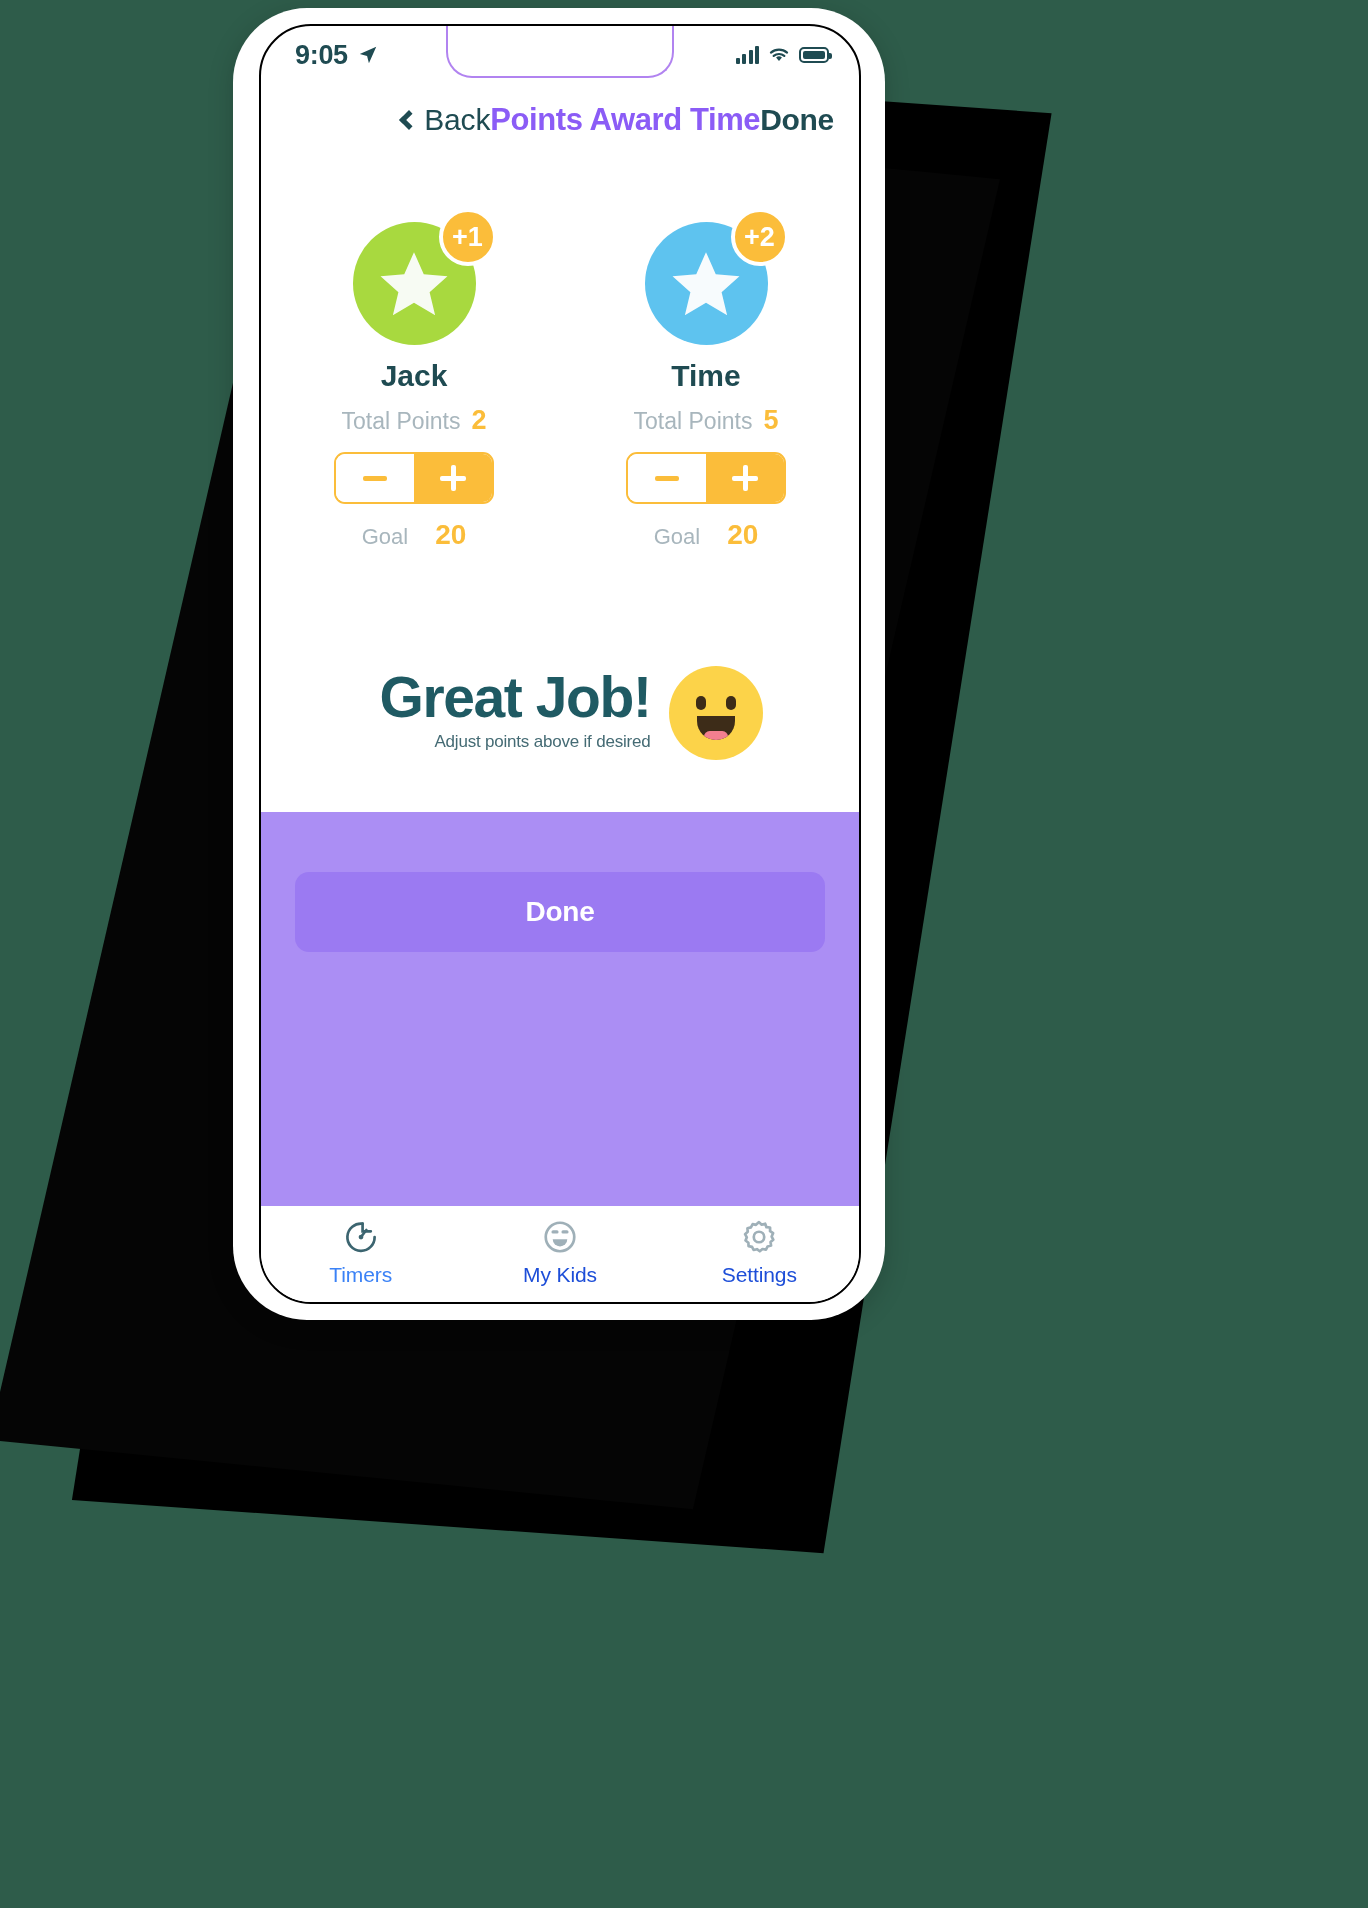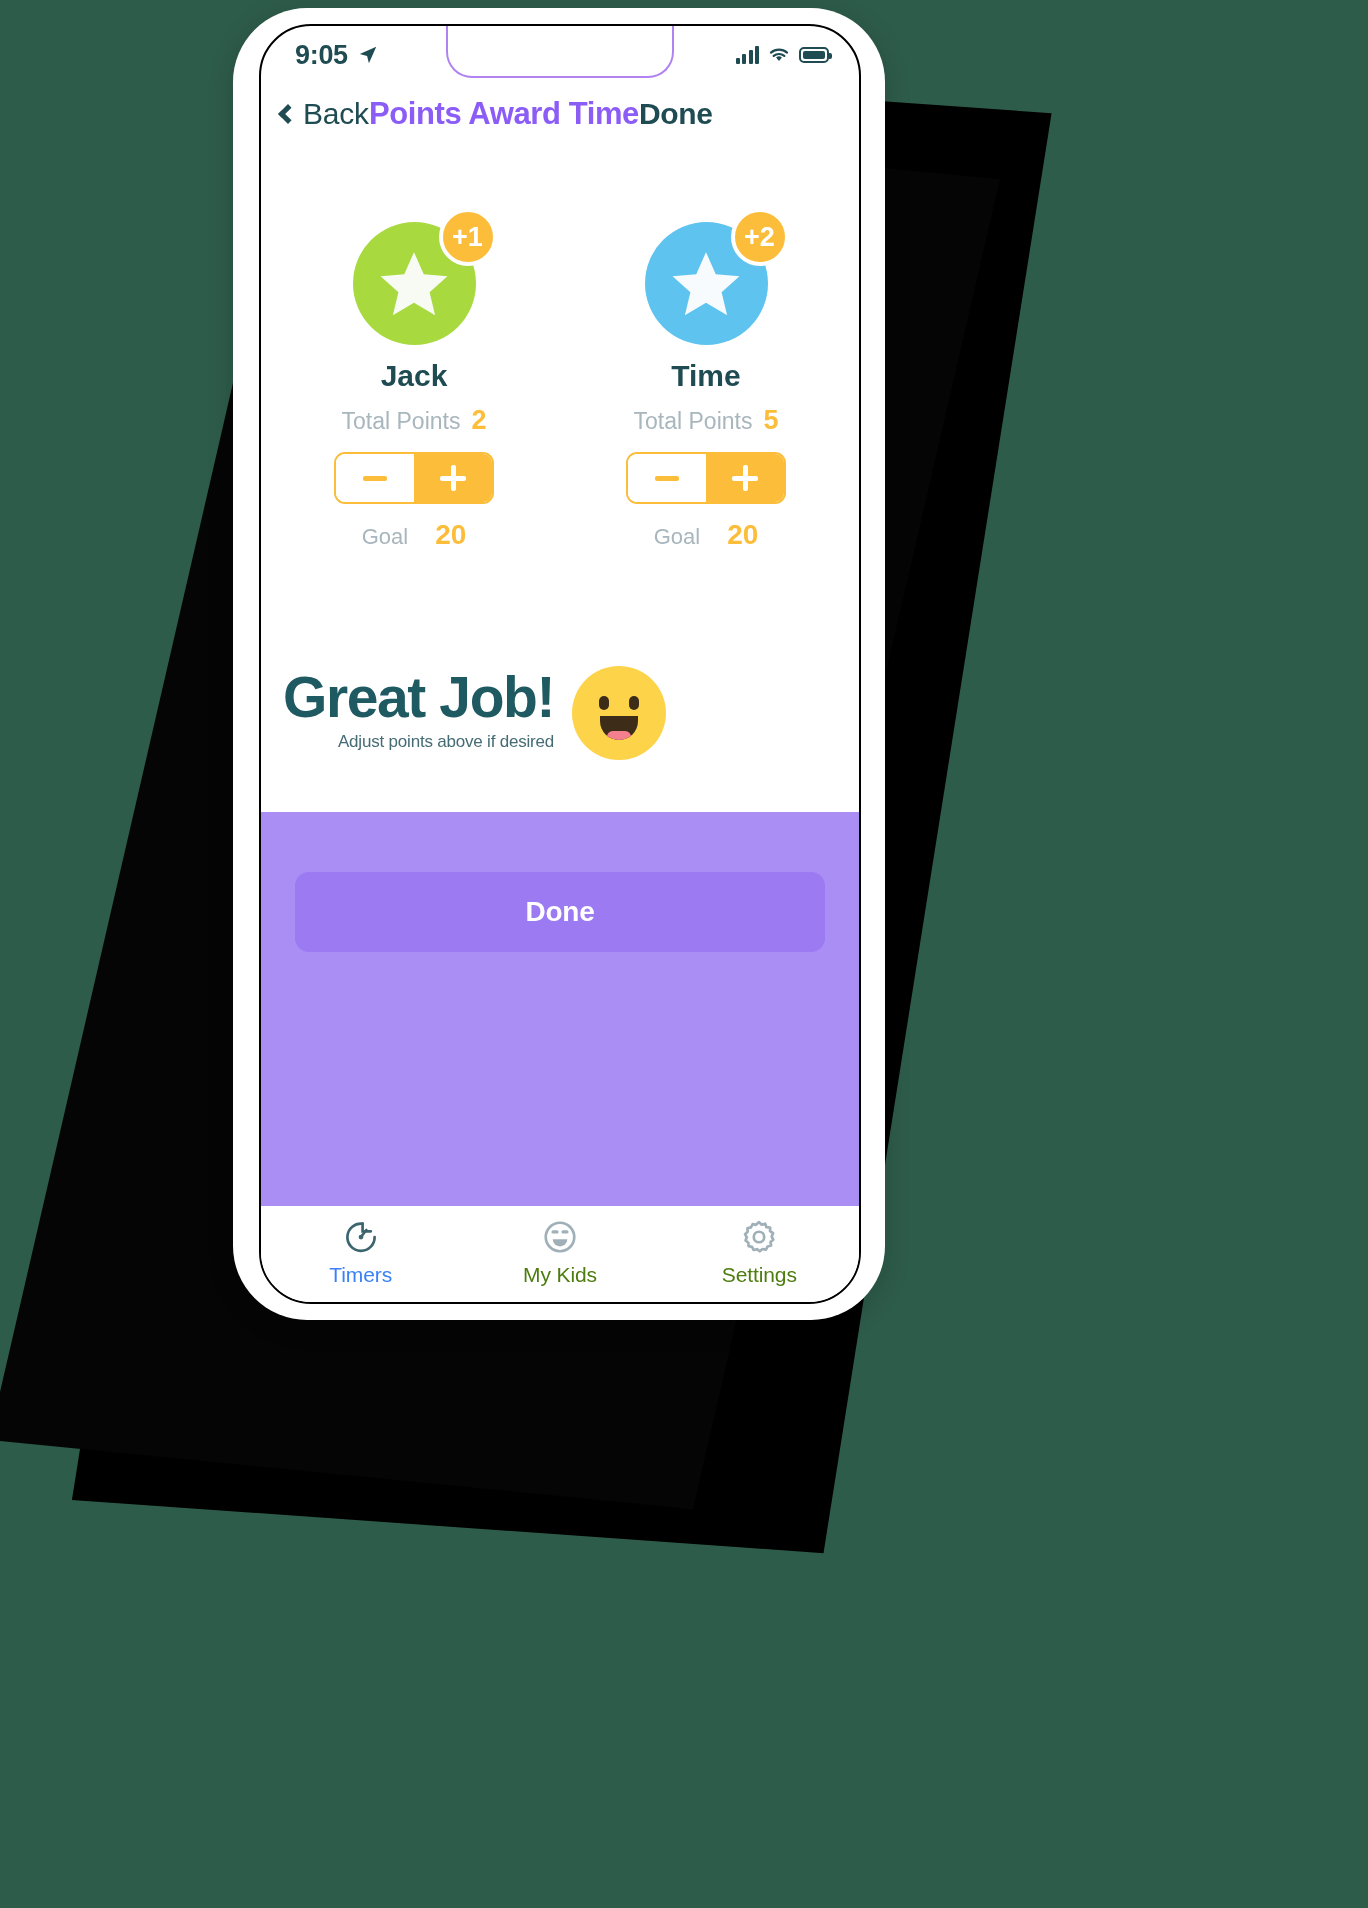--- a/index.html
+++ b/index.html
@@ -98,23 +98,23 @@
     border-radius: 5px; position: relative; padding: 2px;
   }
   .batt span { display:block; height: 100%; width: 100%; background: #1f4b52; border-radius: 2px; }
   .batt::after {
     content:""; position:absolute; right:-5px; top: 4px;
     width: 3px; height: 6px; background: #1f4b52; border-radius: 0 2px 2px 0;
   }
 
   
   .navbar {
-    position: absolute; top: 54px; left: 0; width: 100%;
+    position: absolute; top: 60px; left: 0; width: 100%;
     height: 68px; display: flex; align-items: center;
-    justify-content: flex-start;
+    justify-content: flex-end;
     padding: 0 25px 0 14px;
     z-index: 10;
   }
   .nav-back {
     display: flex; align-items: center; gap: 4px;
     color: #1f4b52; font-size: 30px; letter-spacing: -0.2px;
     cursor: pointer;
   }
   .chev {
     display: inline-block; width: 14px; height: 14px;
@@ -163,21 +163,21 @@
     position:absolute; background: #ffffff; border-radius: 2px; display:block;
   }
   .step-plus span { width: 26px; height: 5px; }
   .step-plus em { width: 5px; height: 26px; }
   .kid-goal { margin-top: 15px; font-size: 22px; color: #a8b6bd; display:flex; align-items:baseline; gap: 27px; }
   .kid-goal b { color: #fbbd3a; font-size: 28px; }
 
   
   .greatjob {
     position: absolute; top: 634px; left: 0; width: 100%;
-    display: flex; align-items: center; gap: 18px;
+    display: flex; align-items: center; justify-content: center; gap: 18px;
     padding-left: 22px;
   }
   .gj-text { text-align: right; }
   .gj-title { font-size: 57px; font-weight: bold; color: #1f5a63; letter-spacing: -1.4px; line-height: 1.05; }
   .gj-sub { font-size: 17px; color: #456b74; margin-top: 4px; letter-spacing: -0.2px; }
   .emoji-face {
     width: 94px; height: 94px; border-radius: 50%;
     background: #fcd349; position: relative; flex: 0 0 auto;
     margin-top: 6px;
   }
@@ -223,21 +223,21 @@
   .tabbar {
     position: absolute; bottom: 0; left: 0; width: 100%;
     height: 96px; background: #ffffff;
     display:flex; align-items: flex-start; justify-content: space-around;
     padding-top: 12px;
   }
   .tab { display:flex; flex-direction: column; align-items: center; gap: 7px; cursor: pointer; width: 33%; }
   .tab svg { width: 38px; height: 38px; display:block; }
   .tab-label { font-size: 21px; letter-spacing: -0.1px; }
   .tab.active .tab-label { color: #3b82f6; }
-  .tab.inactive .tab-label { color: #4d7c0f; }
+  .tab.inactive .tab-label { color: #1d4ed8; }
 </style>
 </head>
 <body>
 
 <div id="stage">
 
   <div class="shadow-slab"></div>
   <div class="shadow-slab2"></div>
 
   <div class="phone"></div>

